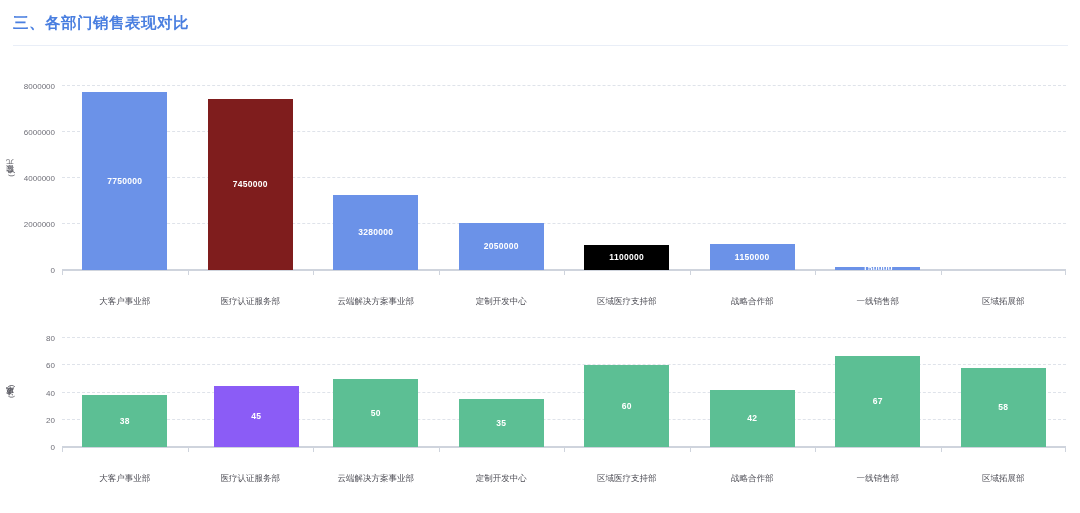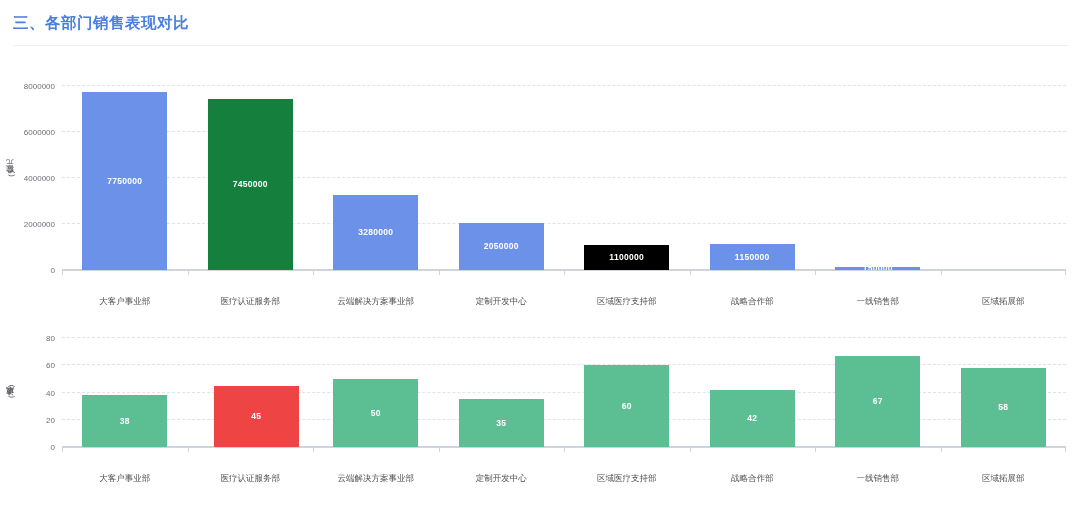--- a/index.html
+++ b/index.html
@@ -130,21 +130,21 @@
           <div class="gridline" style="bottom: 100%;"></div>
           <div class="tick-label" style="bottom: auto; top: 0%;">8000000</div>
         </div>
       <div class="bars">
           <div class="bar-slot">
             <div class="bar" style="height: 96.875%; background: rgb(107, 146, 232);">
               <span class="bar-value" style="color: rgb(255, 255, 255); text-align: right;">7750000</span>
             </div>
           </div>
           <div class="bar-slot">
-            <div class="bar" style="height: 93.125%; background: #15803d;">
+            <div class="bar" style="height: 93.125%; background: #7f1d1d;">
               <span class="bar-value" style="color: rgb(255, 255, 255);">7450000</span>
             </div>
           </div>
           <div class="bar-slot">
             <div class="bar" style="height: 41%; background: rgb(107, 146, 232);">
               <span class="bar-value" style="color: rgb(255, 255, 255);">3280000</span>
             </div>
           </div>
           <div class="bar-slot">
             <div class="bar" style="height: 25.625%; background: rgb(107, 146, 232);">
@@ -201,21 +201,21 @@
           <div class="gridline" style="bottom: 100%;"></div>
           <div class="tick-label" style="bottom: auto; top: 0%;">80</div>
         </div>
       <div class="bars">
           <div class="bar-slot">
             <div class="bar" style="height: 47.5%; background: rgb(92, 191, 148);">
               <span class="bar-value" style="color: rgb(255, 255, 255);">38</span>
             </div>
           </div>
           <div class="bar-slot">
-            <div class="bar" style="height: 56.25%; background: #ef4444; margin-left: 12px;">
+            <div class="bar" style="height: 56.25%; background: #8b5cf6; margin-left: 12px;">
               <span class="bar-value" style="color: rgb(255, 255, 255);">45</span>
             </div>
           </div>
           <div class="bar-slot">
             <div class="bar" style="height: 62.5%; background: rgb(92, 191, 148);">
               <span class="bar-value" style="color: rgb(255, 255, 255);">50</span>
             </div>
           </div>
           <div class="bar-slot">
             <div class="bar" style="height: 43.75%; background: rgb(92, 191, 148); text-align: center;">

